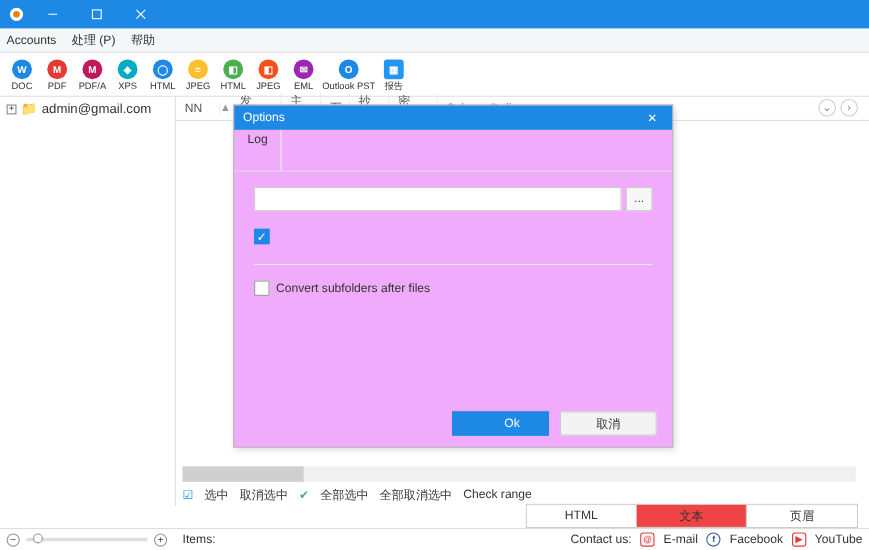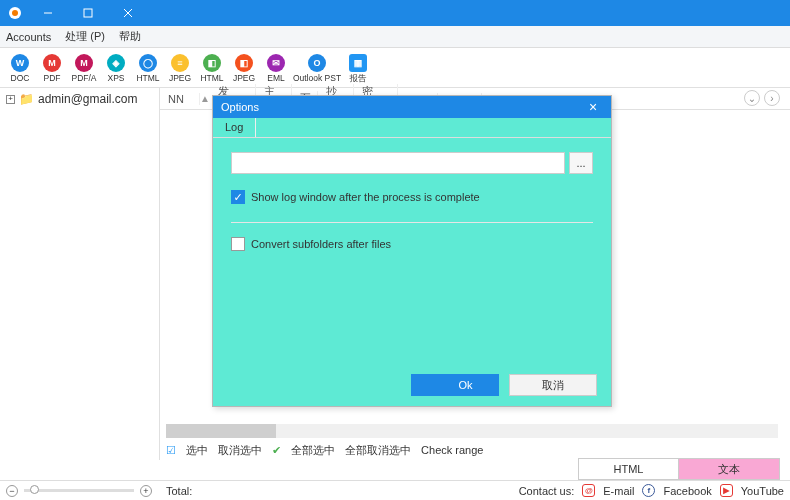--- a/index.html
+++ b/index.html
@@ -41,35 +41,35 @@
 .hscroll-thumb { position: absolute; left: 0; top: 0; width: 110px; height: 14px; background: #cfcfcf; }
 
 .selection-row { position: absolute; bottom: 0; left: 0; right: 0; height: 20px; display: flex; align-items: center; gap: 10px; padding: 0 6px; font-size: 11px; }
 .selection-row .chk { color: #2196f3; }
 .selection-row .chkg { color: #4caf50; }
 
 
 .tabsrow { position: absolute; bottom: 20px; right: 10px; display: flex; border: 1px solid #ccc; }
 .tabsrow .tab { width: 100px; height: 20px; display: flex; align-items: center; justify-content: center; border-right: 1px solid #ccc; background: #fff; }
 .tabsrow .tab:last-child { border-right: none; }
-.tabsrow .tab.active { background: #f9a8d4; }
+.tabsrow .tab.active { background: #ef4444; }
 
 
 .statusbar { position: absolute; bottom: 0; left: 0; right: 0; height: 20px; border-top: 1px solid #ddd; display: flex; align-items: center; padding: 0 6px; font-size: 11px; }
 .statusbar .slider { flex: 0 0 110px; height: 3px; background: #ddd; margin: 0 6px; position: relative; }
 .statusbar .slider-thumb { position: absolute; left: 6px; top: -4px; width: 9px; height: 9px; border: 1px solid #999; border-radius: 50%; background: #fff; }
 .statusbar .contact { margin-left: auto; display: flex; align-items: center; gap: 8px; }
 .statusbar .sicon { width: 13px; height: 13px; border: 1px solid currentColor; border-radius: 3px; display: flex; align-items: center; justify-content: center; font-size: 8px; font-weight: bold; }
 
 
-.dialog { position: absolute; top: 95px; left: 212px; width: 400px; height: 312px; background: #5eead4; border: 1px solid #b7b7b7; box-shadow: 2px 2px 6px rgba(0,0,0,0.15); }
+.dialog { position: absolute; top: 95px; left: 212px; width: 400px; height: 312px; background: #f0abfc; border: 1px solid #b7b7b7; box-shadow: 2px 2px 6px rgba(0,0,0,0.15); }
 .dlg-title { height: 22px; background: #1e88e5; color: #fff; display: flex; align-items: center; padding: 0 8px; font-size: 11px; }
 .dlg-title .spacer { flex: 1; }
 .dlg-close { width: 20px; text-align: center; cursor: default; font-size: 14px; }
-.dlg-tabs { height: 20px; border-bottom: 1px solid #ddd; display: flex; }
+.dlg-tabs { height: 38px; border-bottom: 1px solid #ddd; display: flex; }
 .dlg-tab { padding: 3px 12px; font-size: 11px; border-right: 1px solid #eee; }
 .dlg-body { padding: 14px 18px; font-size: 11px; color: #333; }
 .dlg-body label.lbl { display: block; margin-bottom: 4px; color: #444; }
 .dlg-path-row { display: flex; gap: 4px; margin-bottom: 16px; }
 .dlg-path-row input { flex: 1; height: 22px; border: 1px solid #ccc; background: #fff; padding: 0 4px; font-size: 11px; }
 .dlg-path-row .browse { width: 24px; height: 22px; border: 1px solid #ccc; background: #f7f7f7; display: flex; align-items: center; justify-content: center; }
 .cbx-row { display: flex; align-items: center; gap: 6px; margin: 8px 0 18px; }
 .cbx { width: 14px; height: 14px; border: 1px solid #999; display: flex; align-items: center; justify-content: center; background: #fff; }
 .cbx.checked { background: #1e88e5; border-color: #1e88e5; color: #fff; }
 .hr { border-top: 1px solid #e6e6e6; margin: 6px 0 14px; }
@@ -198,29 +198,30 @@
       <span>全部选中</span>
       <span>全部取消选中</span>
       <span>Check range</span>
     </div>
   </div>
 </div>
 
 <div class="tabsrow">
   <div class="tab">HTML</div>
   <div class="tab active">文本</div>
+  <div class="tab">页眉</div>
 </div>
 
 <div class="statusbar">
   <span style="width:12px;height:12px;border:1px solid #999;border-radius:50%;display:flex;align-items:center;justify-content:center;font-size:9px;">−</span>
   <div class="slider">
       <div class="slider-thumb"></div>
     </div>
   <span style="width:12px;height:12px;border:1px solid #999;border-radius:50%;display:flex;align-items:center;justify-content:center;font-size:9px;">+</span>
-  <span style="margin-left:14px">Total:</span>
+  <span style="margin-left:14px">Items:</span>
   <div class="contact">
     <span>Contact us:</span>
     <span class="sicon" style="color:#e53935">@</span>
     <span>E-mail</span>
     <span class="sicon" style="color:#3b5998;border-radius:50%">f</span>
     <span>Facebook</span>
     <span class="sicon" style="color:#e53935">▶</span>
     <span>YouTube</span>
   </div>
 </div>
@@ -234,21 +235,20 @@
   <div class="dlg-tabs">
     <div class="dlg-tab">Log</div>
   </div>
   <div class="dlg-body">
     <div class="dlg-path-row">
       <input type="text" value="" style="">
       <div class="browse">...</div>
     </div>
     <div class="cbx-row">
       <span class="cbx checked">✓</span>
-      <span>Show log window after the process is complete</span>
     </div>
     <div class="hr"></div>
     <div class="cbx-row">
       <span class="cbx"></span>
       <span>Convert subfolders after files</span>
     </div>
   </div>
   <div class="dlg-buttons">
     <div class="btn primary">Ok</div>
     <div class="btn">取消</div>

